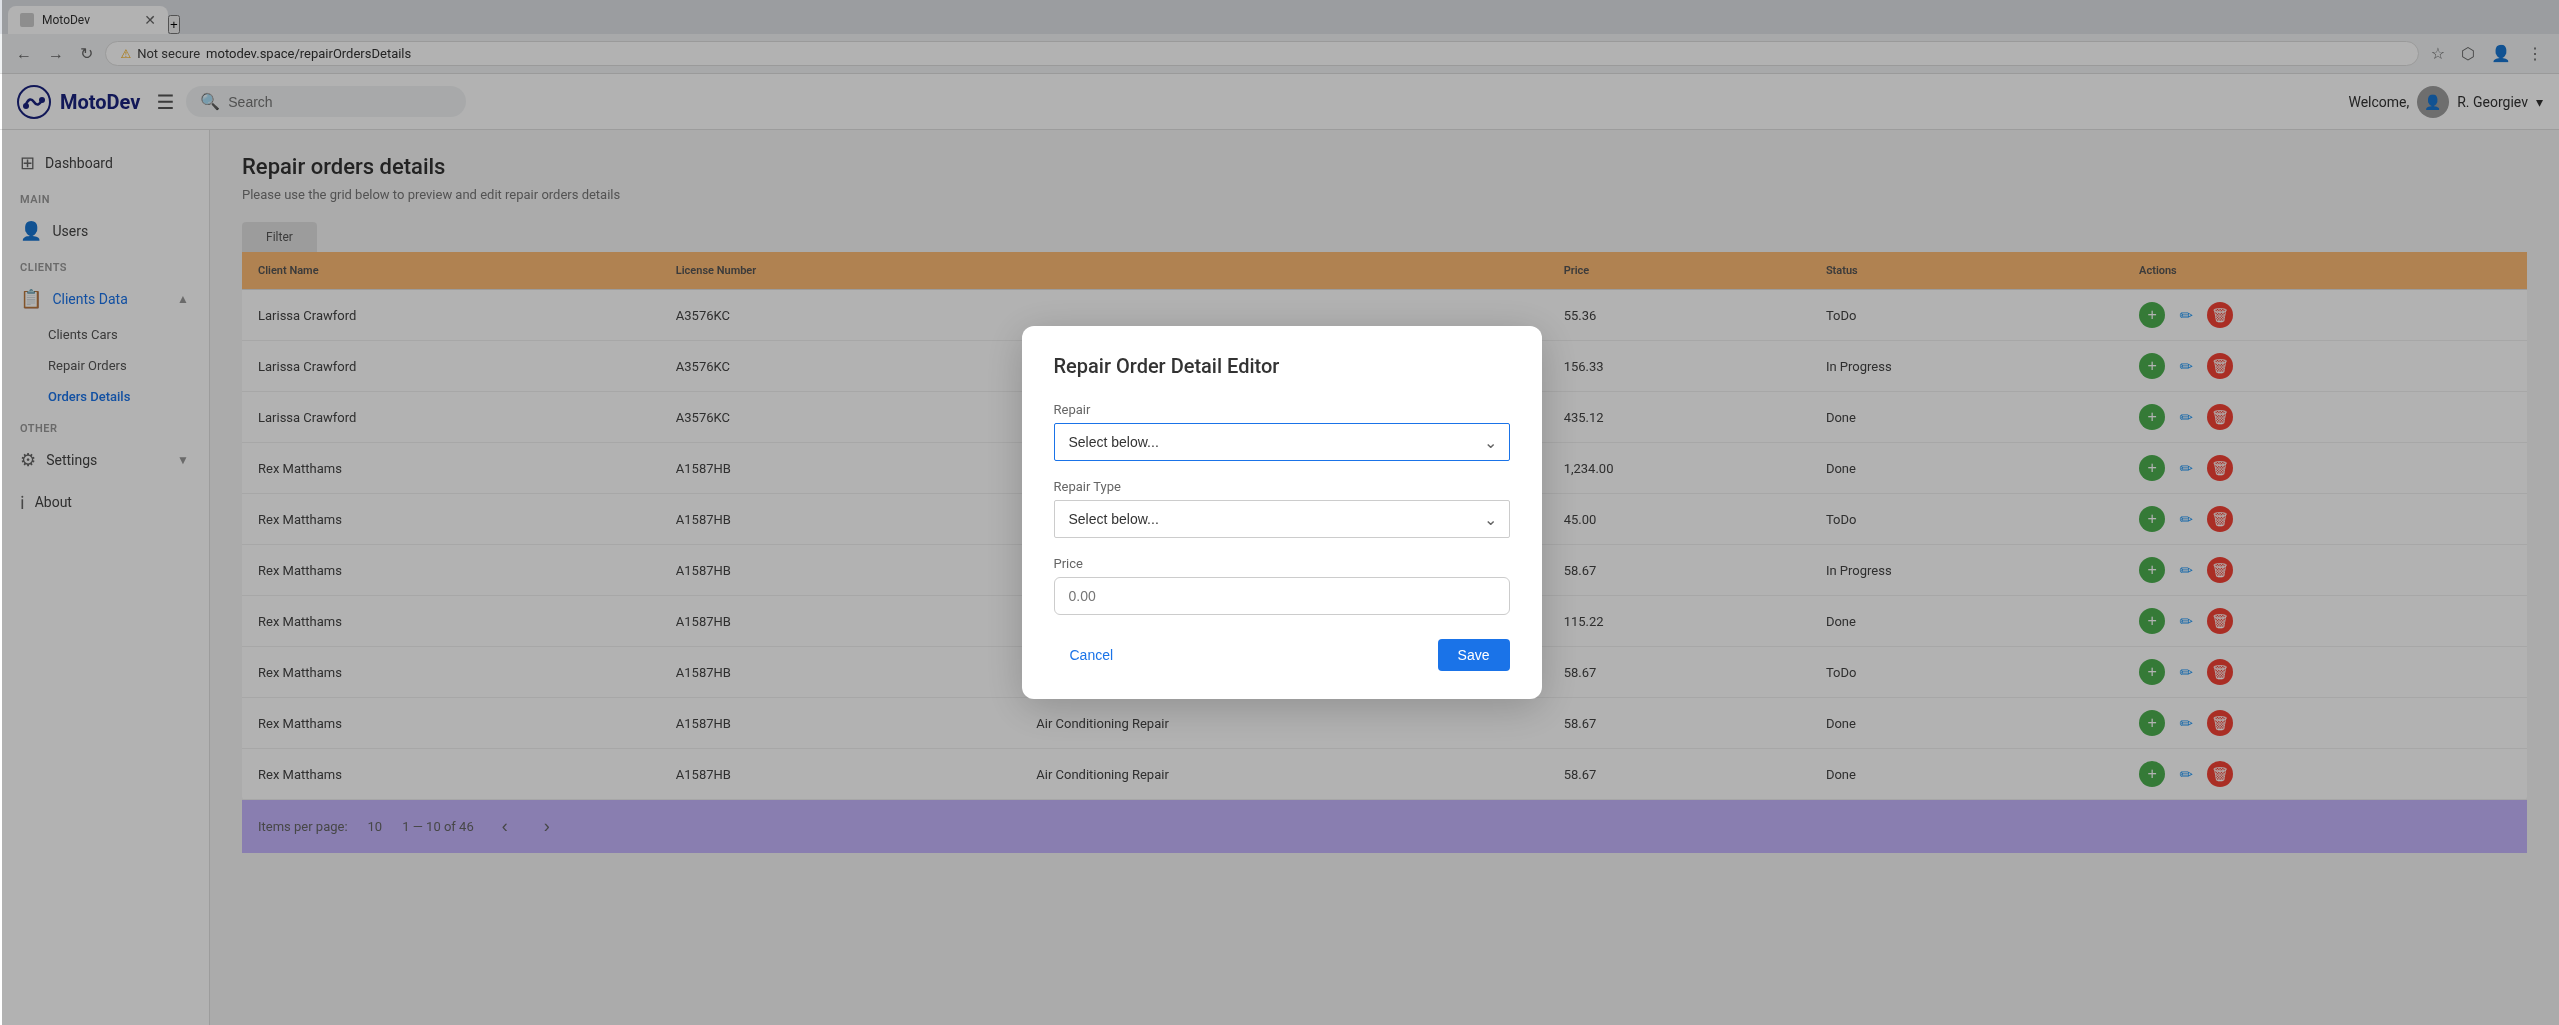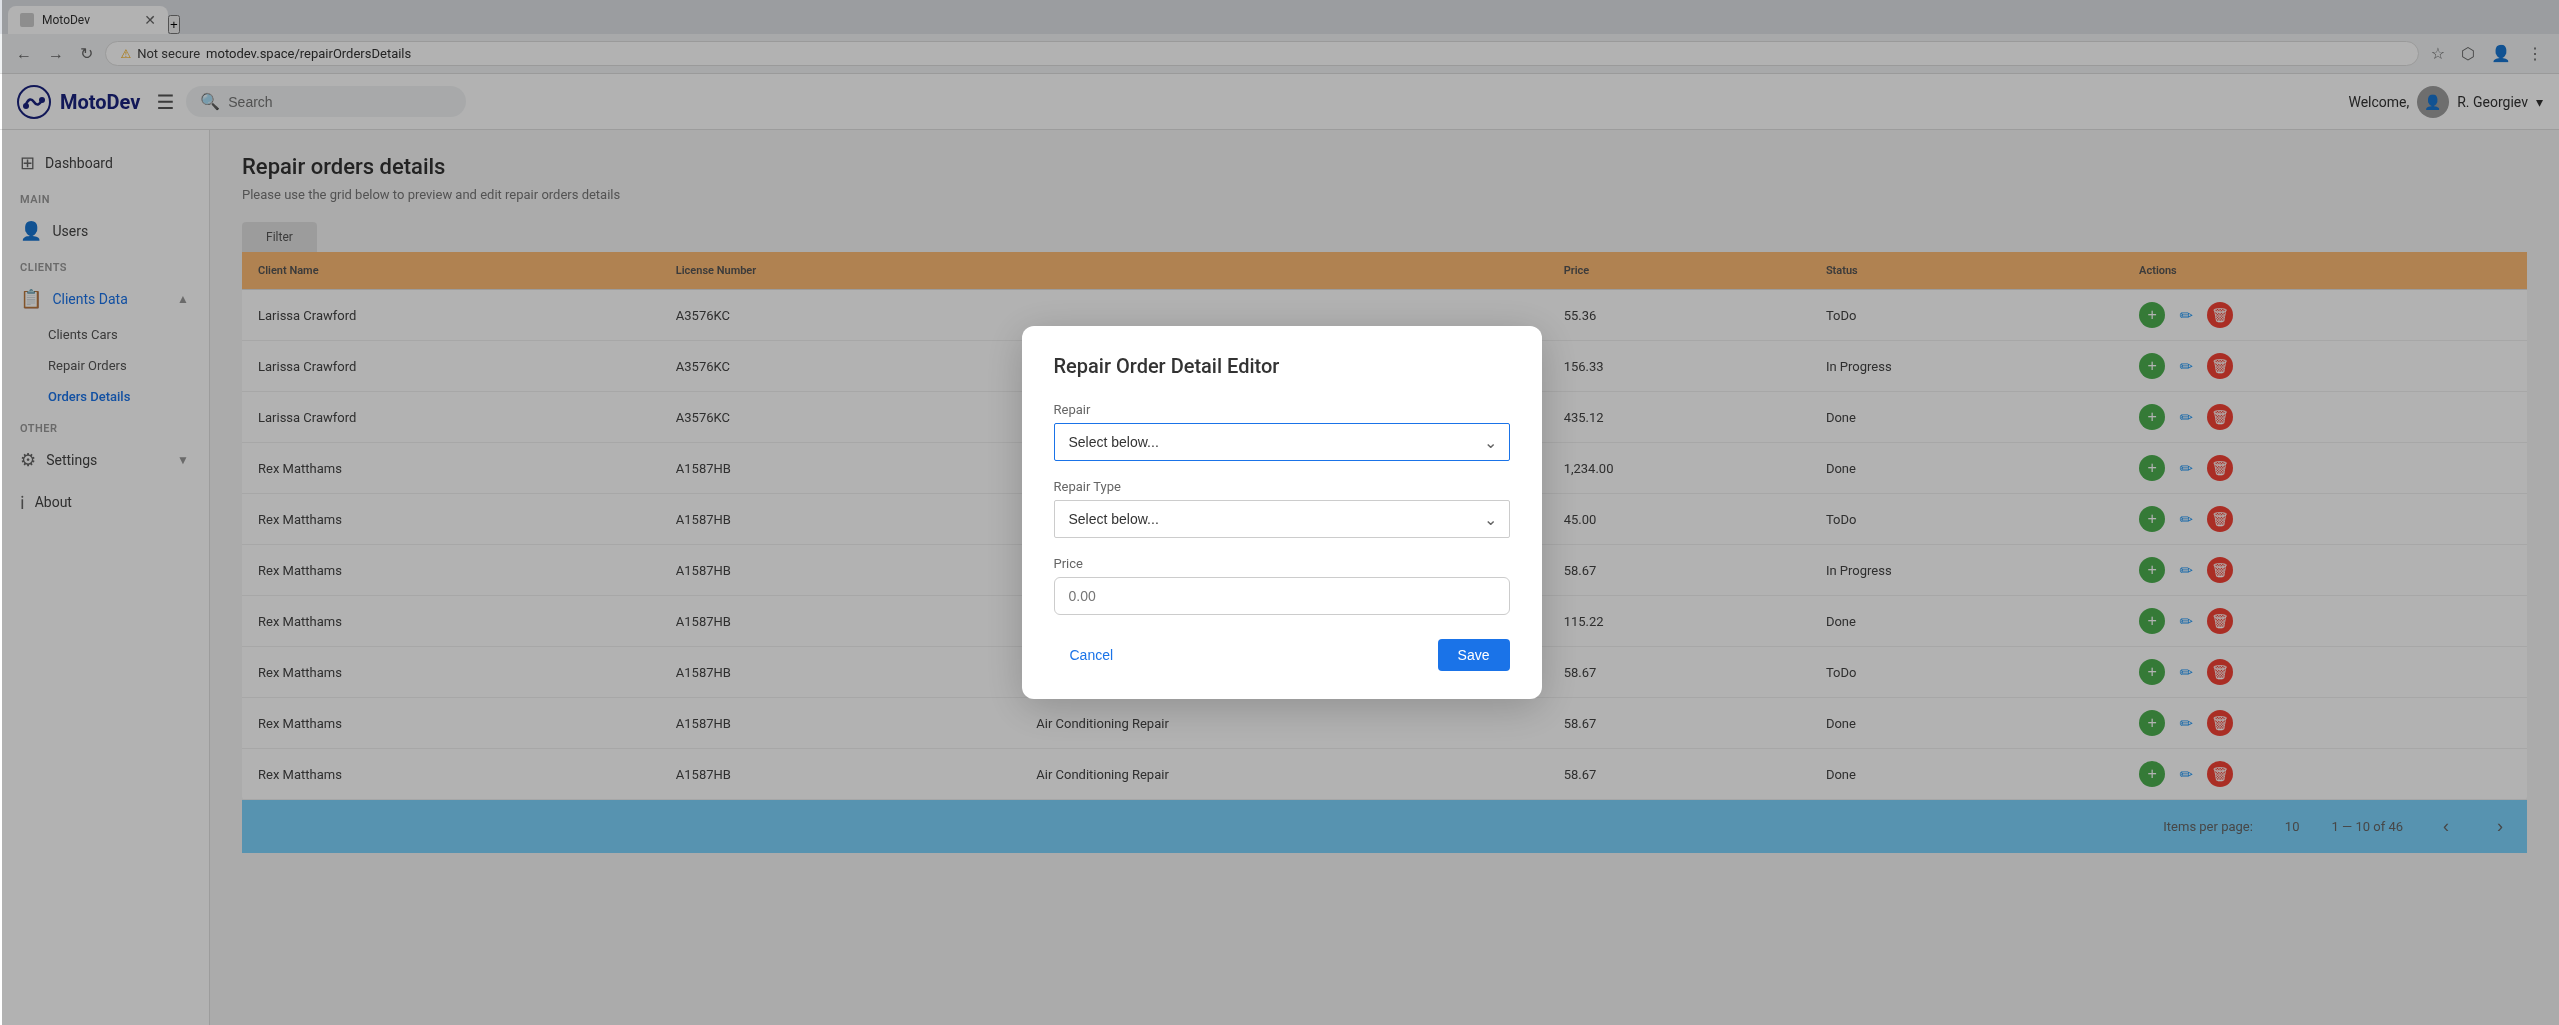--- a/index.html
+++ b/index.html
@@ -56,21 +56,21 @@
     .data-table th { padding: 12px 16px; text-align: left; font-size: 11px; font-weight: 600; color: #555; border-bottom: 1px solid #e0e0e0; background: #fdba74; }
     .data-table td { padding: 12px 16px; font-size: 13px; color: #444; border-bottom: 1px solid #f0f0f0; }
     .actions-cell { display: flex; align-items: center; gap: 8px; }
     .action-btn-add { width: 26px; height: 26px; border-radius: 50%; background: #4caf50; color: #fff; border: none; cursor: pointer; display: flex; align-items: center; justify-content: center; font-size: 16px; }
     .action-btn-edit { width: 26px; height: 26px; border-radius: 4px; background: none; color: #2196f3; border: none; cursor: pointer; font-size: 16px; }
     .action-btn-delete { width: 26px; height: 26px; border-radius: 50%; background: #f44336; color: #fff; border: none; cursor: pointer; display: flex; align-items: center; justify-content: center; font-size: 14px; }
     .status-todo { color: #ff9800; }
     .status-inprogress { color: #2196f3; }
     .status-done { color: #4caf50; }
 
-    .table-footer { display: flex; align-items: center; justify-content: flex-end; padding: 12px 16px; font-size: 13px; color: #666; gap: 32px; background: #7dd3fc; }
+    .table-footer { display: flex; align-items: center; padding: 12px 16px; font-size: 13px; color: #666; gap: 20px; background: #c4b5fd; }
     .pagination-btn { background: none; border: none; color: #666; font-size: 18px; cursor: pointer; padding: 4px 8px; }
 
     
     .overlay { position: fixed; top: 0; left: 2px; width: 100%; height: 100%; background: rgba(0,0,0,0.3); z-index: 100; display: flex; align-items: center; justify-content: center; }
 
     
     .modal { background: #fff; border-radius: 12px; padding: 28px 32px; width: 520px; box-shadow: 0 8px 40px rgba(0,0,0,0.2); z-index: 101; }
     .modal-title { font-size: 20px; font-weight: 500; color: #333; margin-bottom: 24px; }
     .form-group { margin-bottom: 18px; }
     .form-label { font-size: 13px; color: #666; margin-bottom: 6px; display: block; }

